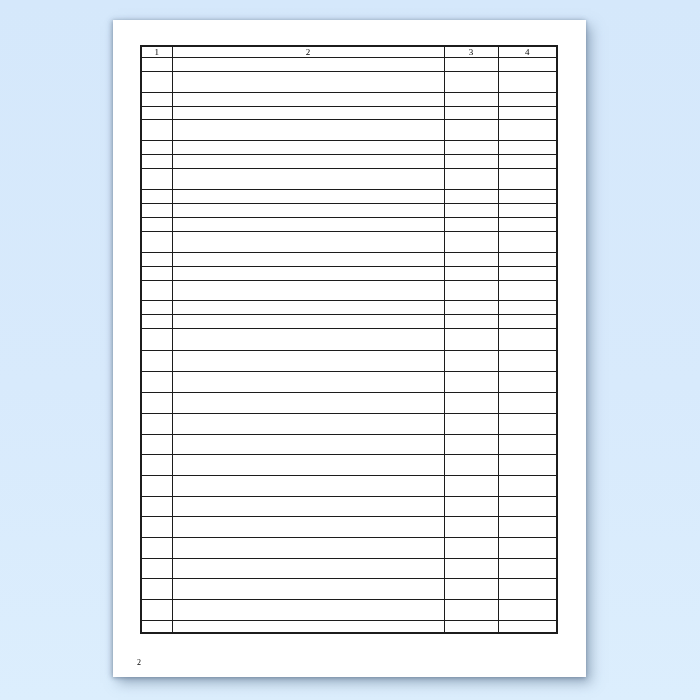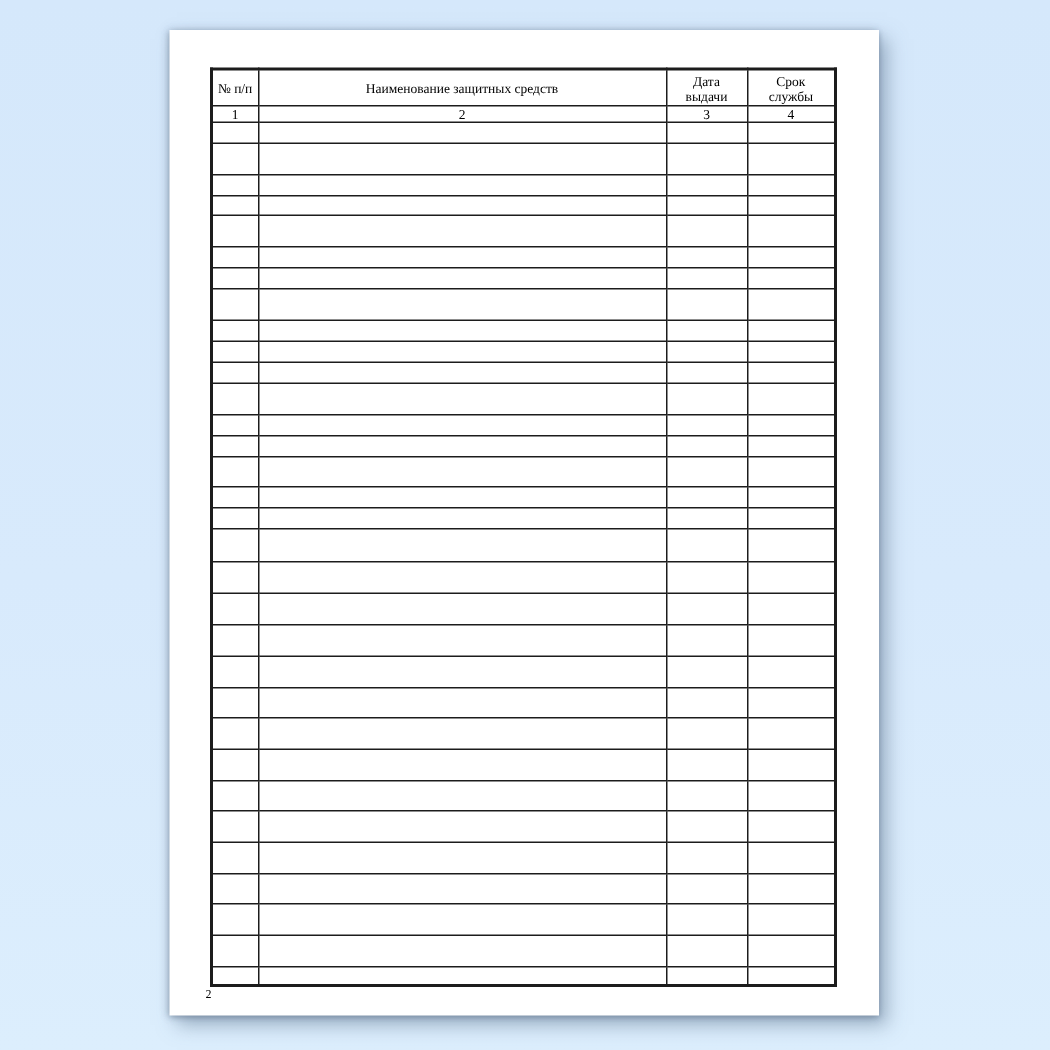--- a/index.html
+++ b/index.html
@@ -83,26 +83,20 @@
 
 <div class="page">
   <table class="reg">
     <colgroup>
       <col style="width:31px">
       <col style="width:272px">
       <col style="width:54px">
       <col style="width:59px">
     </colgroup>
     <thead>
-      <tr>
-        <th>№ п/п</th>
-        <th>Наименование защитных средств</th>
-        <th class="pad">Дата выдачи</th>
-        <th class="pad">Срок службы</th>
-      </tr>
       <tr class="numrow">
         <td>1</td>
         <td>2</td>
         <td>3</td>
         <td>4</td>
       </tr>
     </thead>
     <tbody class="blank">
         <tr style="height: 14px;">
           <td></td>

